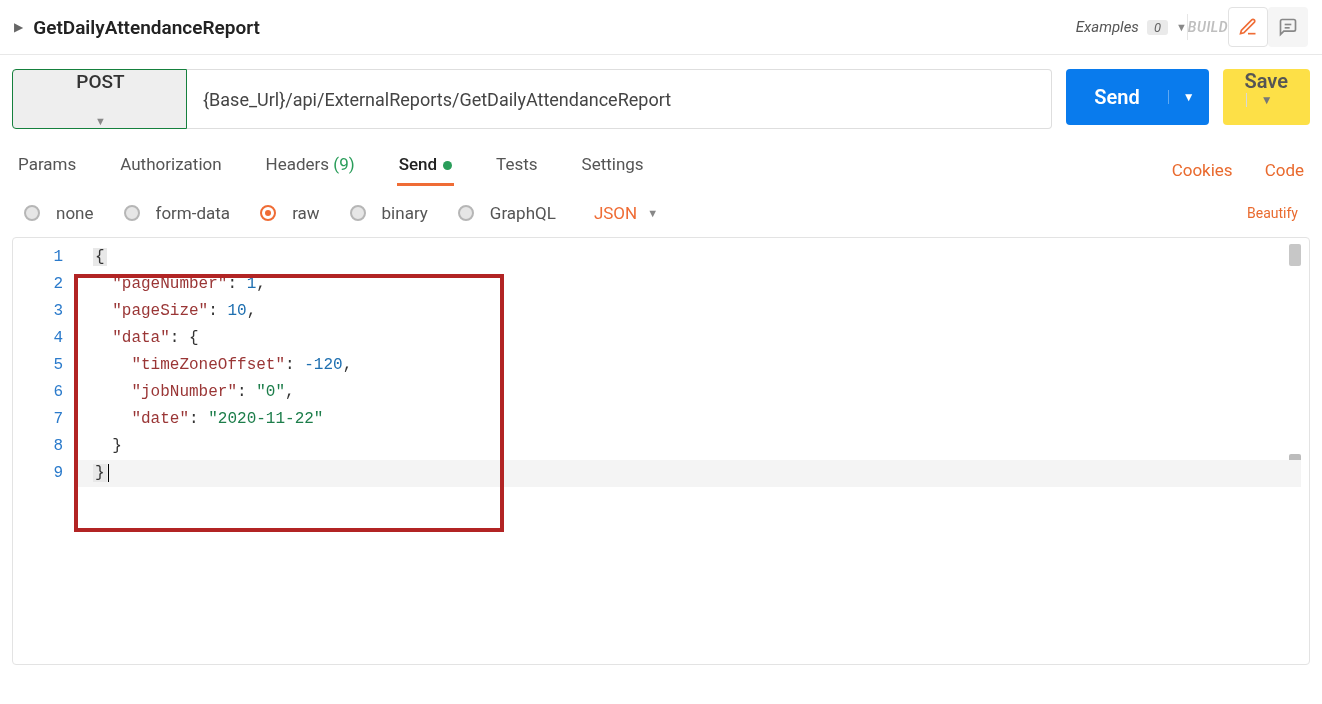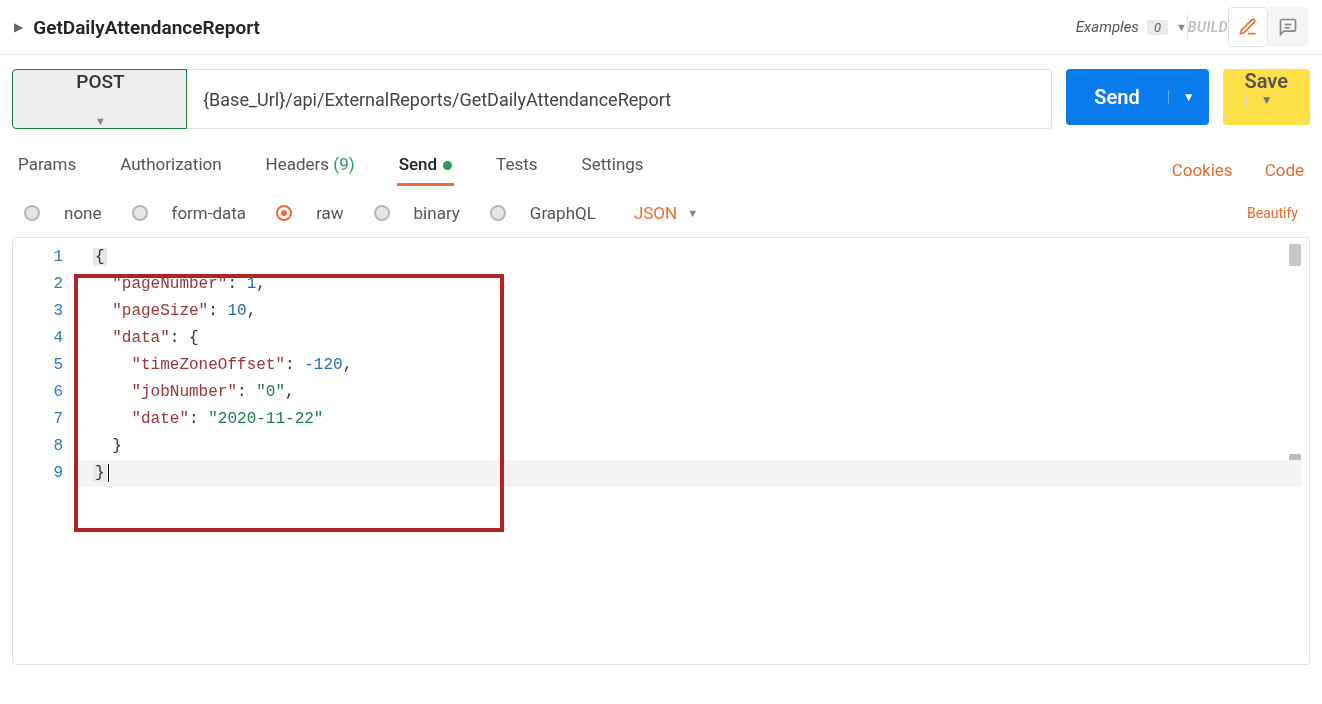--- a/index.html
+++ b/index.html
@@ -193,21 +193,21 @@
   
   .body-opts {
     display: flex;
     align-items: center;
     gap: 30px;
     padding: 14px 24px 14px 24px;
   }
   .radio-opt {
     display: flex;
     align-items: center;
-    gap: 24px;
+    gap: 16px;
     font-size: 17px;
     color: #555;
     cursor: pointer;
   }
   .radio-circle {
     width: 16px; height: 16px;
     border: 2px solid #b6b6b6;
     border-radius: 50%;
     background: #e6e6e6;
     position: relative;

